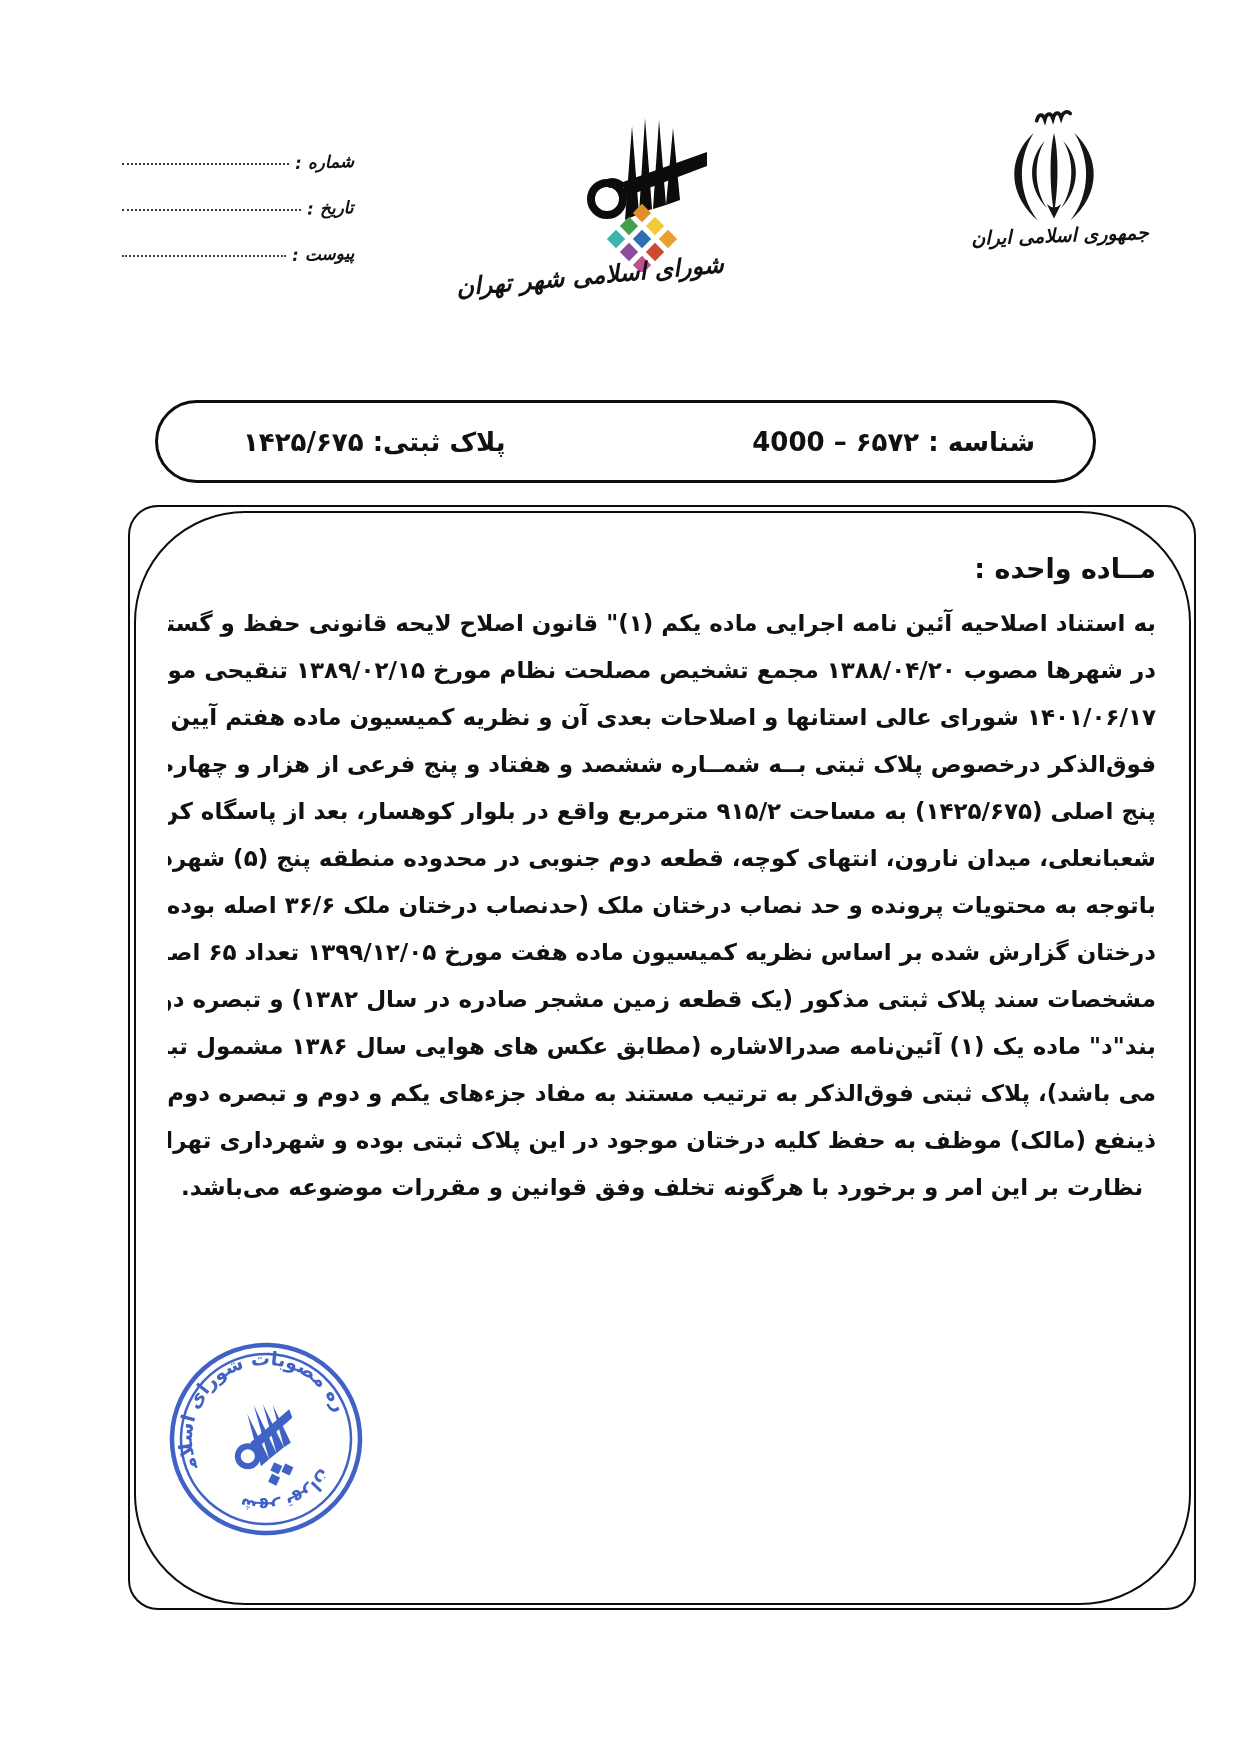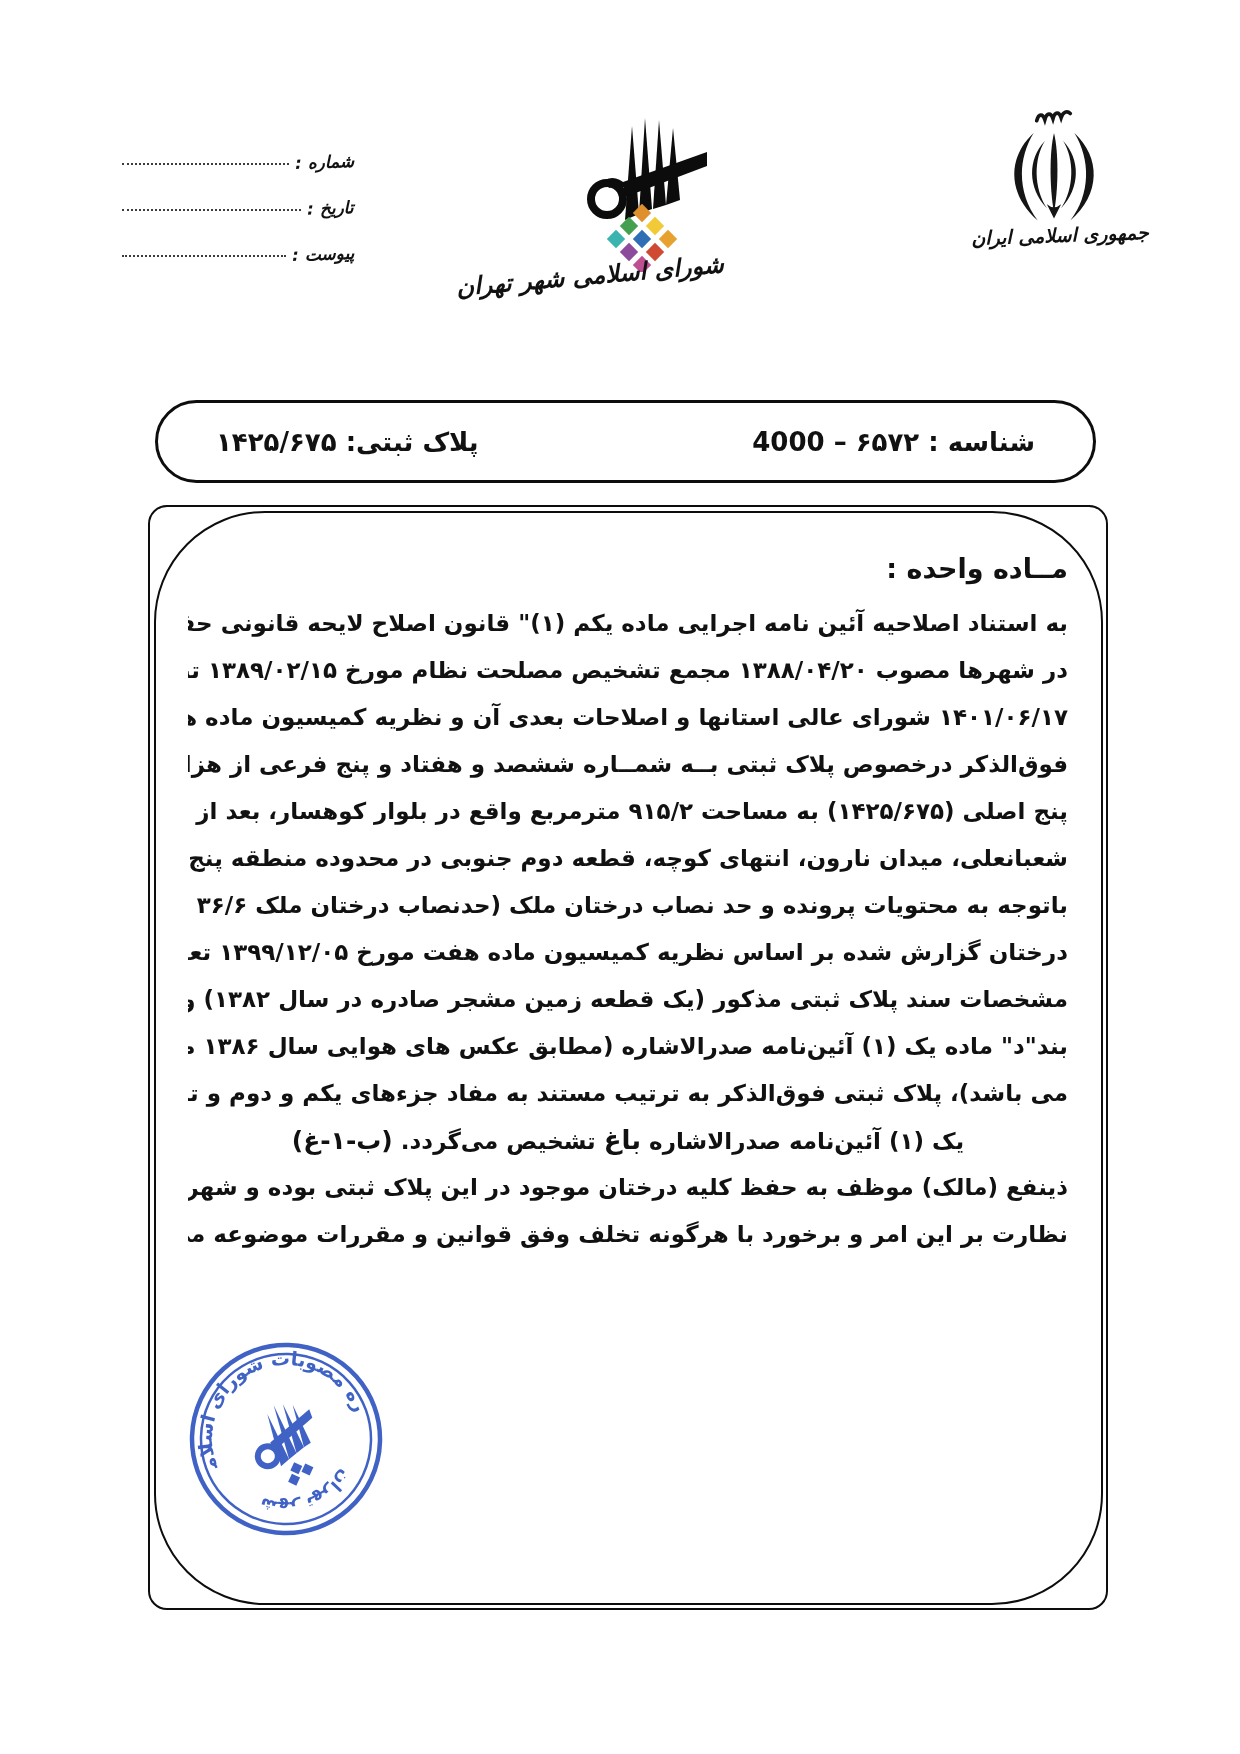--- a/index.html
+++ b/index.html
@@ -33,25 +33,25 @@
     transform:rotate(-2deg);white-space:nowrap;
   }
   
   .ref-bar{
     position:absolute;left:155px;top:400px;width:941px;height:83px;
     border:3px solid #0d0d0d;border-radius:45px;
     display:flex;align-items:center;justify-content:space-between;
     padding:0 58px;box-sizing:border-box;
     font-size:26px;font-weight:800;
   }
-  .ref-bar span{white-space:nowrap;}
+  .ref-bar span{white-space:nowrap;margin-left:27px;}
   
   .doc-box{
-    position:absolute;left:148px;top:505px;width:960px;height:1105px;
-    border:2.5px solid #0d0d0d;border-radius:19px;box-sizing:border-box;
+    position:absolute;left:128px;top:505px;width:1068px;height:1105px;
+    border:2.5px solid #0d0d0d;border-radius:30px;box-sizing:border-box;
   }
   .doc-box::before{
     content:"";position:absolute;inset:3.5px;border:2px solid #0d0d0d;
     border-radius:111px;pointer-events:none;
   }
   .doc-content{position:absolute;inset:0;padding:46px 38px 0;}
   .doc-heading{
     font-size:27px;font-weight:800;letter-spacing:1px;
     margin:0 0 16px;text-align:right;
   }
@@ -145,23 +145,20 @@
       <div class="body-line">۱۴۰۱/۰۶/۱۷ شورای عالی استانها و اصلاحات بعدی آن و نظریه کمیسیون ماده هفتم آیین نامه اجرایی</div>
       <div class="body-line">فوق‌الذکر درخصوص پلاک ثبتی بــه شمــاره ششصد و هفتاد و پنج فرعی از هزار و چهارصد و بیست و</div>
       <div class="body-line">پنج اصلی (۱۴۲۵/۶۷۵) به مساحت ۹۱۵/۲ مترمربع واقع در بلوار کوهسار، بعد از پاسگاه کن، خیابان</div>
       <div class="body-line">شعبانعلی، میدان نارون، انتهای کوچه، قطعه دوم جنوبی در محدوده منطقه پنج (۵) شهرداری تهران و</div>
       <div class="body-line">باتوجه به محتویات پرونده و حد نصاب درختان ملک (حدنصاب درختان ملک ۳۶/۶ اصله بوده و بیشترین</div>
       <div class="body-line">درختان گزارش شده بر اساس نظریه کمیسیون ماده هفت مورخ ۱۳۹۹/۱۲/۰۵ تعداد ۶۵ اصله می باشد) و</div>
       <div class="body-line">مشخصات سند پلاک ثبتی مذکور (یک قطعه زمین مشجر  صادره در سال ۱۳۸۲) و تبصره دوم (۲)</div>
       <div class="body-line">بند"د" ماده یک (۱) آئین‌نامه صدرالاشاره (مطابق عکس های هوایی سال ۱۳۸۶ مشمول تبصره مذکور</div>
       <div class="body-line">می باشد)، پلاک ثبتی فوق‌الذکر به ترتیب مستند به مفاد جزءهای یکم و دوم و تبصره دوم بند"د" ماده</div>
 
-      <div class="conclusion-line">
-        <span>یک (۱) آئین‌نامه صدرالاشاره </span><span class="emph">باغ</span><span> تشخیص می‌گردد. </span><span class="code">(ب-۱-غ)</span>
-      </div>
 
       <div class="body-line">ذینفع (مالک) موظف به حفظ کلیه درختان موجود در این پلاک ثبتی بوده و شهرداری تهران مکلف به</div>
       <div class="body-line closing-last">نظارت بر این امر و برخورد با هرگونه تخلف وفق قوانین و مقررات موضوعه می‌باشد.</div>
 
       <div class="stamp">
         <svg width="200" height="200" viewBox="0 0 200 200">
           <g transform="rotate(-20 100 100)">
             <circle cx="100" cy="100" r="94" fill="none" stroke-width="4.5" stroke="#2f55c0"></circle>
             <circle cx="100" cy="100" r="85" fill="none" stroke-width="2.5" stroke="#2f55c0"></circle>
             <path id="stamp-arc-top" d="M 26,100 A 74,74 0 0 1 174,100" fill="none"></path>

